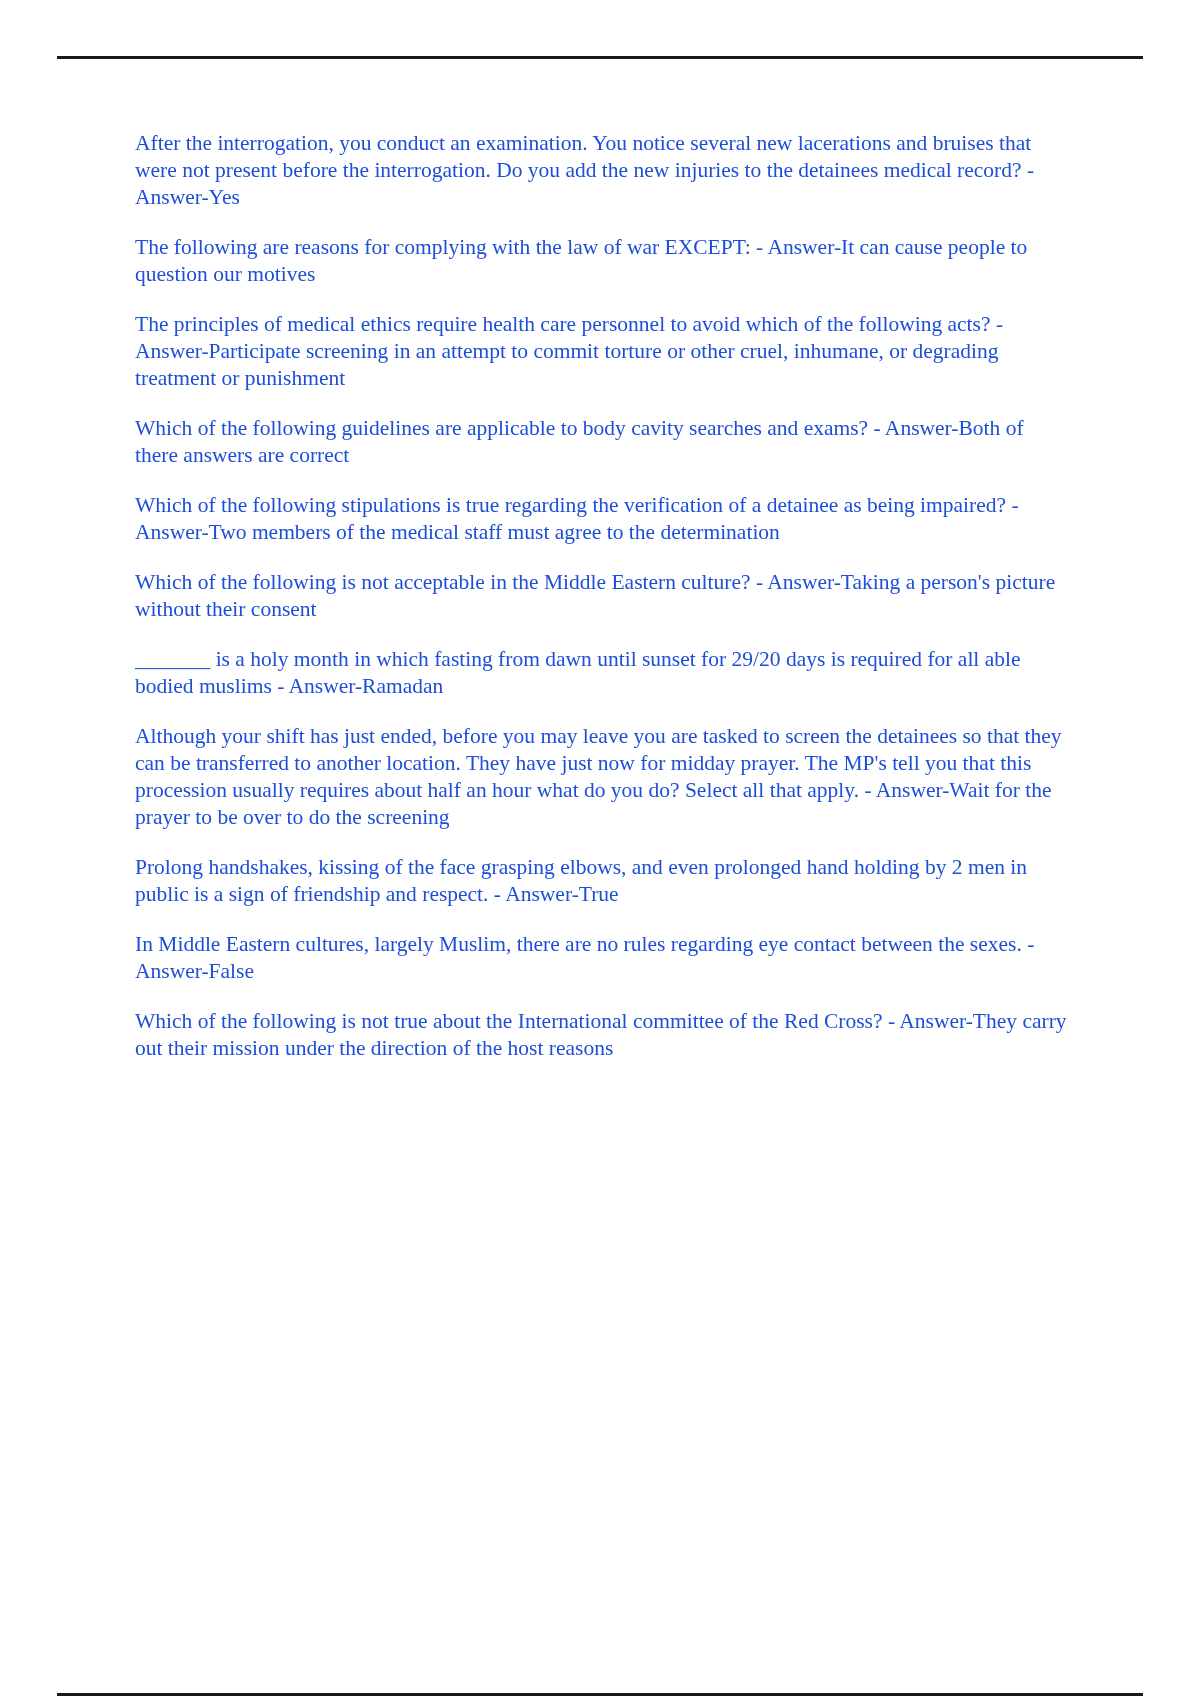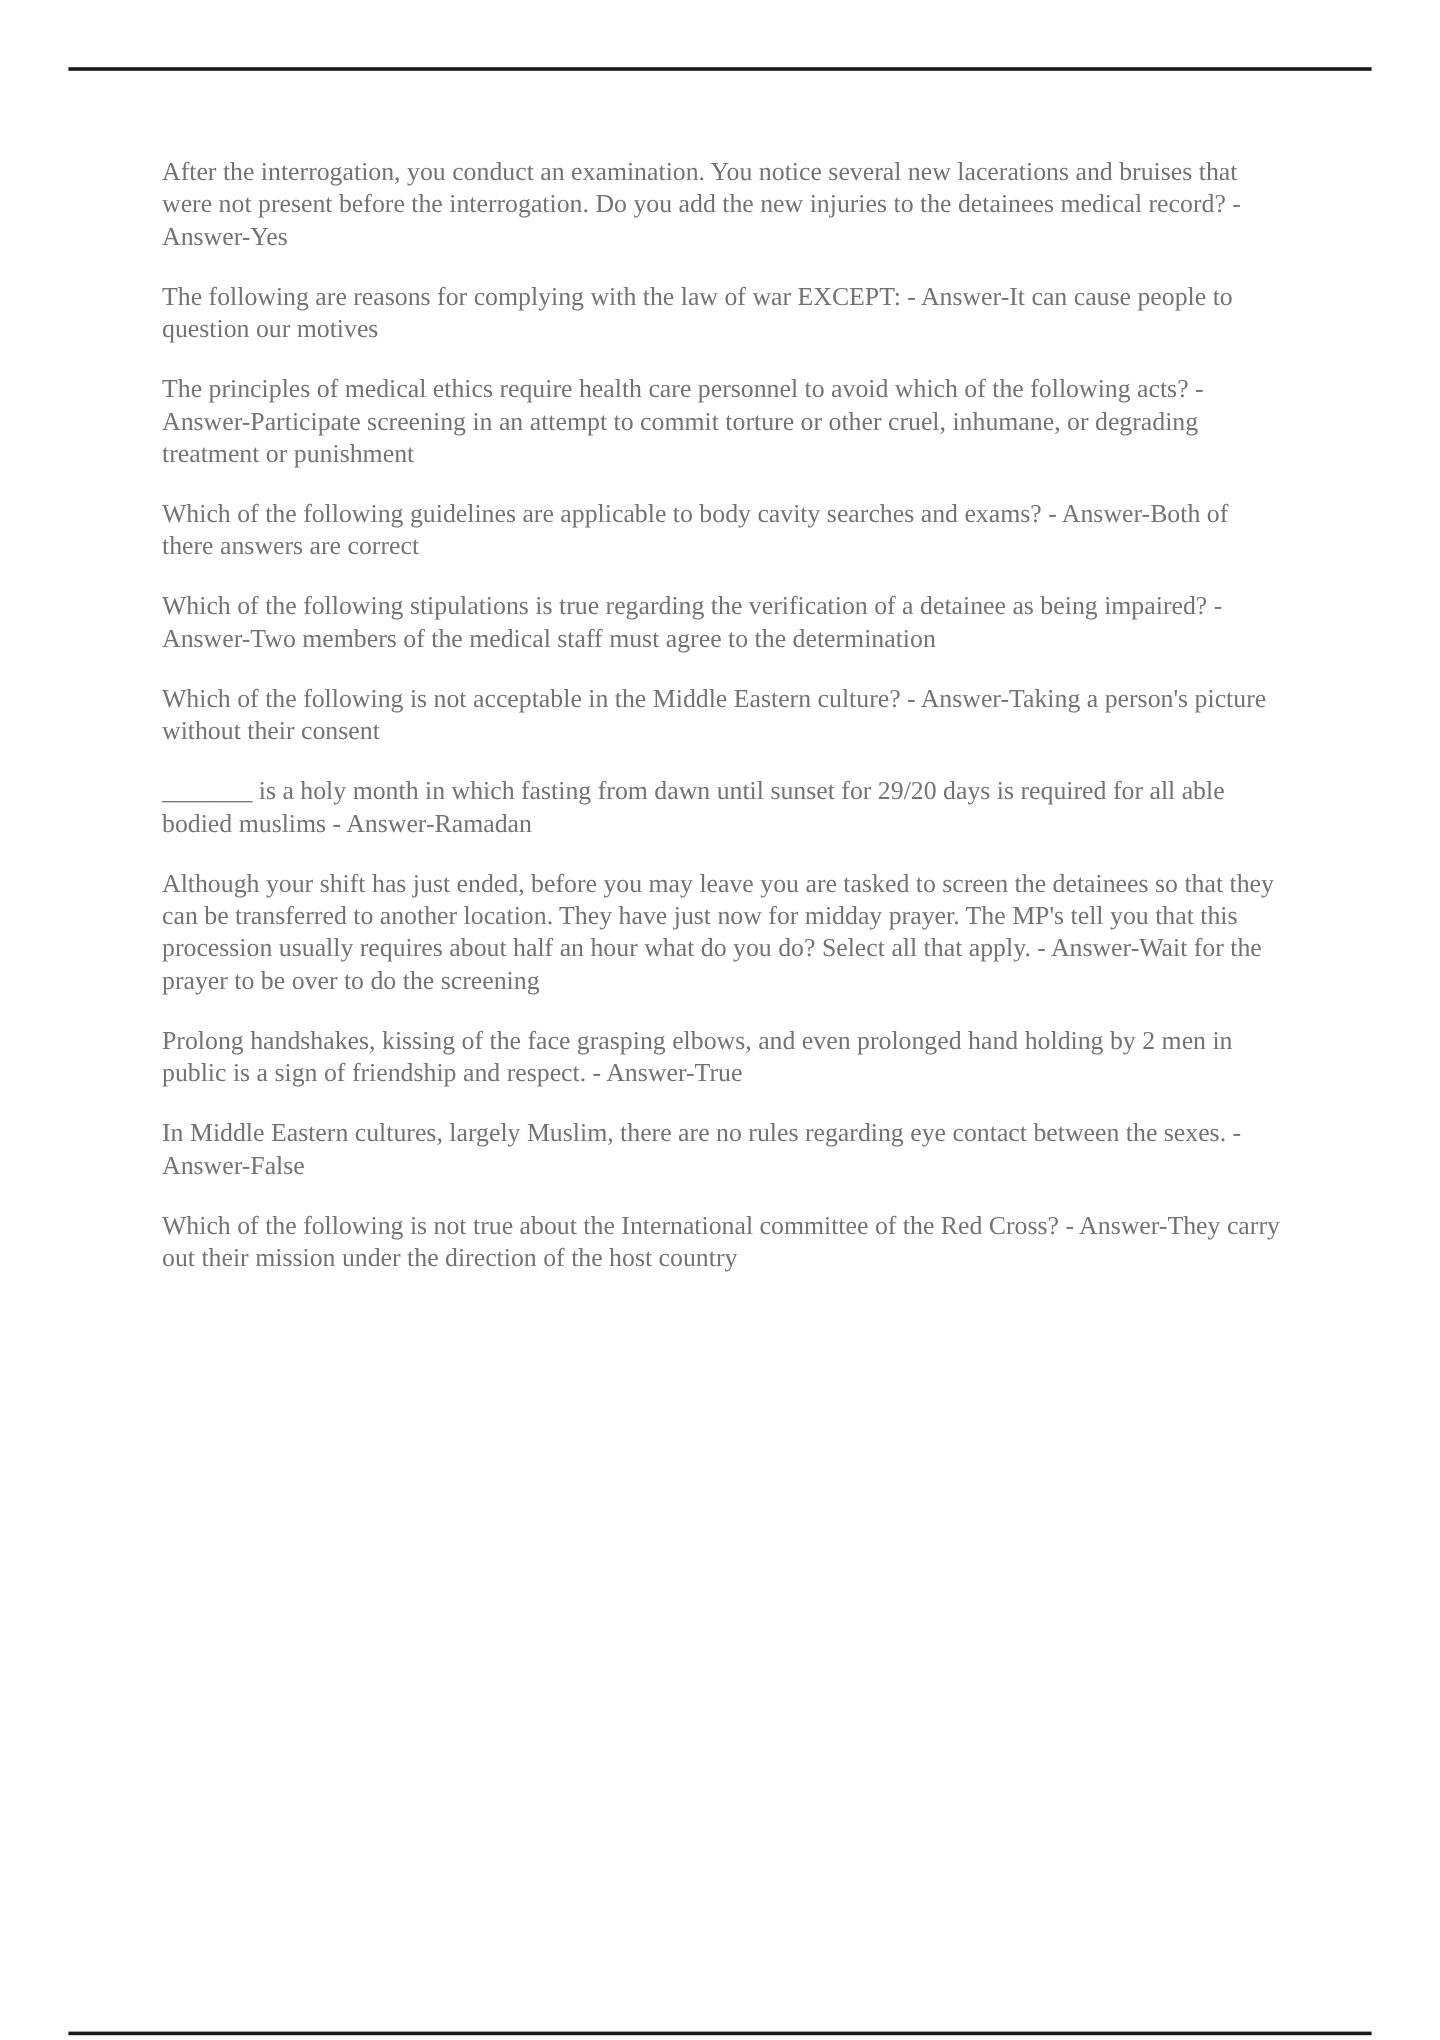--- a/index.html
+++ b/index.html
@@ -41,21 +41,21 @@
     line-height: 53px;
     font-weight: bold;
     color: #111111;
     letter-spacing: 0.2px;
   }
   .title-line { display: block; }
   p.qa {
     margin: 0 0 23px 0;
     font-size: 21.5px;
     line-height: 27px;
-    color: #737373;
+    color: #1d4ed8;
   }
 </style>
 </head>
 <body>
 
 <div class="page">
 
   <div class="rule top"></div>
 
   <main class="content">
@@ -64,19 +64,19 @@
     <p class="qa">After the interrogation, you conduct an examination. You notice several new lacerations and bruises that were not present before the interrogation. Do you add the new injuries to the detainees medical record? - Answer-Yes</p>
     <p class="qa">The following are reasons for complying with the law of war EXCEPT: - Answer-It can cause people to question our motives</p>
     <p class="qa">The principles of medical ethics require health care personnel to avoid which of the following acts? - Answer-Participate screening in an attempt to commit torture or other cruel, inhumane, or degrading treatment or punishment</p>
     <p class="qa">Which of the following guidelines are applicable to body cavity searches and exams? - Answer-Both of there answers are correct</p>
     <p class="qa">Which of the following stipulations is true regarding the verification of a detainee as being impaired? - Answer-Two members of the medical staff must agree to the determination</p>
     <p class="qa">Which of the following is not acceptable in the Middle Eastern culture? - Answer-Taking a person's picture without their consent</p>
     <p class="qa">_______ is a holy month in which fasting from dawn until sunset for 29/20 days is required for all able bodied muslims - Answer-Ramadan</p>
     <p class="qa">Although your shift has just ended, before you may leave you are tasked to screen the detainees so that they can be transferred to another location. They have just now for midday prayer. The MP's tell you that this procession usually requires about half an hour what do you do? Select all that apply. - Answer-Wait for the prayer to be over to do the screening</p>
     <p class="qa">Prolong handshakes, kissing of the face grasping elbows, and even prolonged hand holding by 2 men in public is a sign of friendship and respect. - Answer-True</p>
     <p class="qa">In Middle Eastern cultures, largely Muslim, there are no rules regarding eye contact between the sexes. - Answer-False</p>
-    <p class="qa">Which of the following is not true about the International committee of the Red Cross? - Answer-They carry out their mission under the direction of the host country</p>
+    <p class="qa">Which of the following is not true about the International committee of the Red Cross? - Answer-They carry out their mission under the direction of the host reasons</p>
 
   </main>
 
   <div class="rule bottom"></div>
 
 </div>
 
 </body></html>

